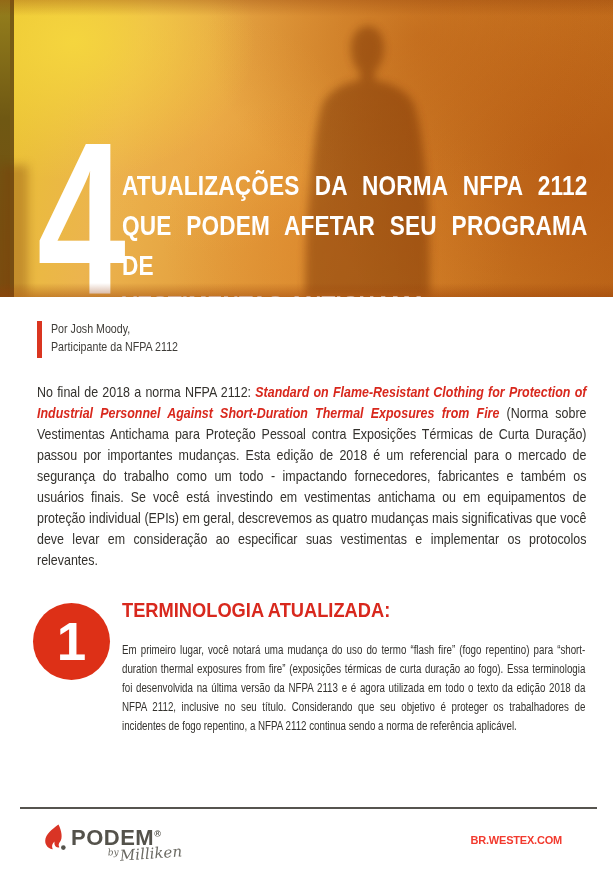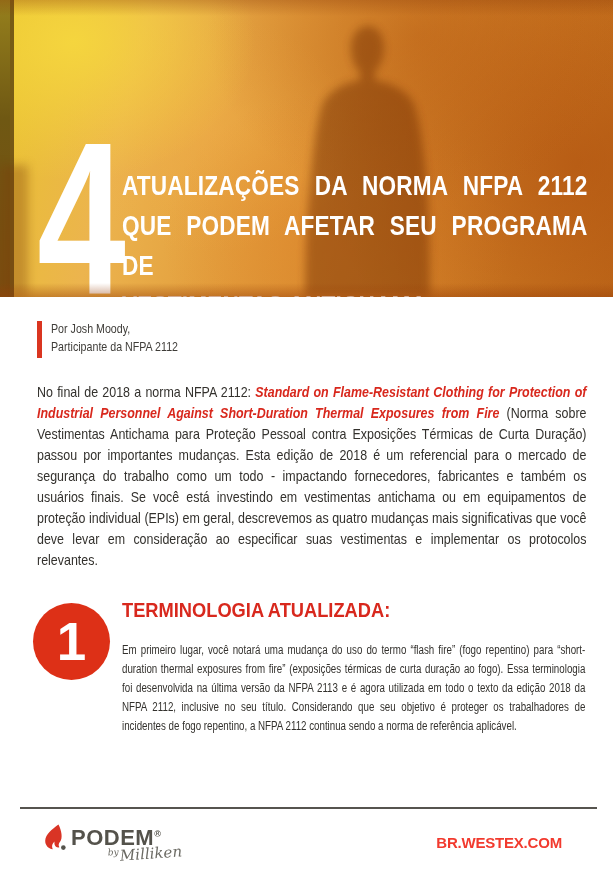--- a/index.html
+++ b/index.html
@@ -102,21 +102,21 @@
   }
   .wordmark sup { font-size:9px; vertical-align:super; }
   .by-milliken {
     position:absolute; left:108px; top:845px;
     font-family:"DejaVu Serif", serif; font-style:italic;
     font-size:15px; color:#6b6a63; transform:rotate(-4deg);
   }
   .by-milliken .by { font-size:9px; vertical-align:super; margin-right:1px; }
   .website {
     position:absolute; right:51px; top:834px;
-    font-size:15px; font-weight:700; color:#f23a2e; letter-spacing:-0.2px;
+    font-size:11px; font-weight:700; color:#f23a2e; letter-spacing:-0.2px;
   }
 </style>
 </head>
 <body>
 
 <div class="page">
 
   <div class="hero">
     <div class="frame-strip"></div>
     <div class="frame-line"></div>

